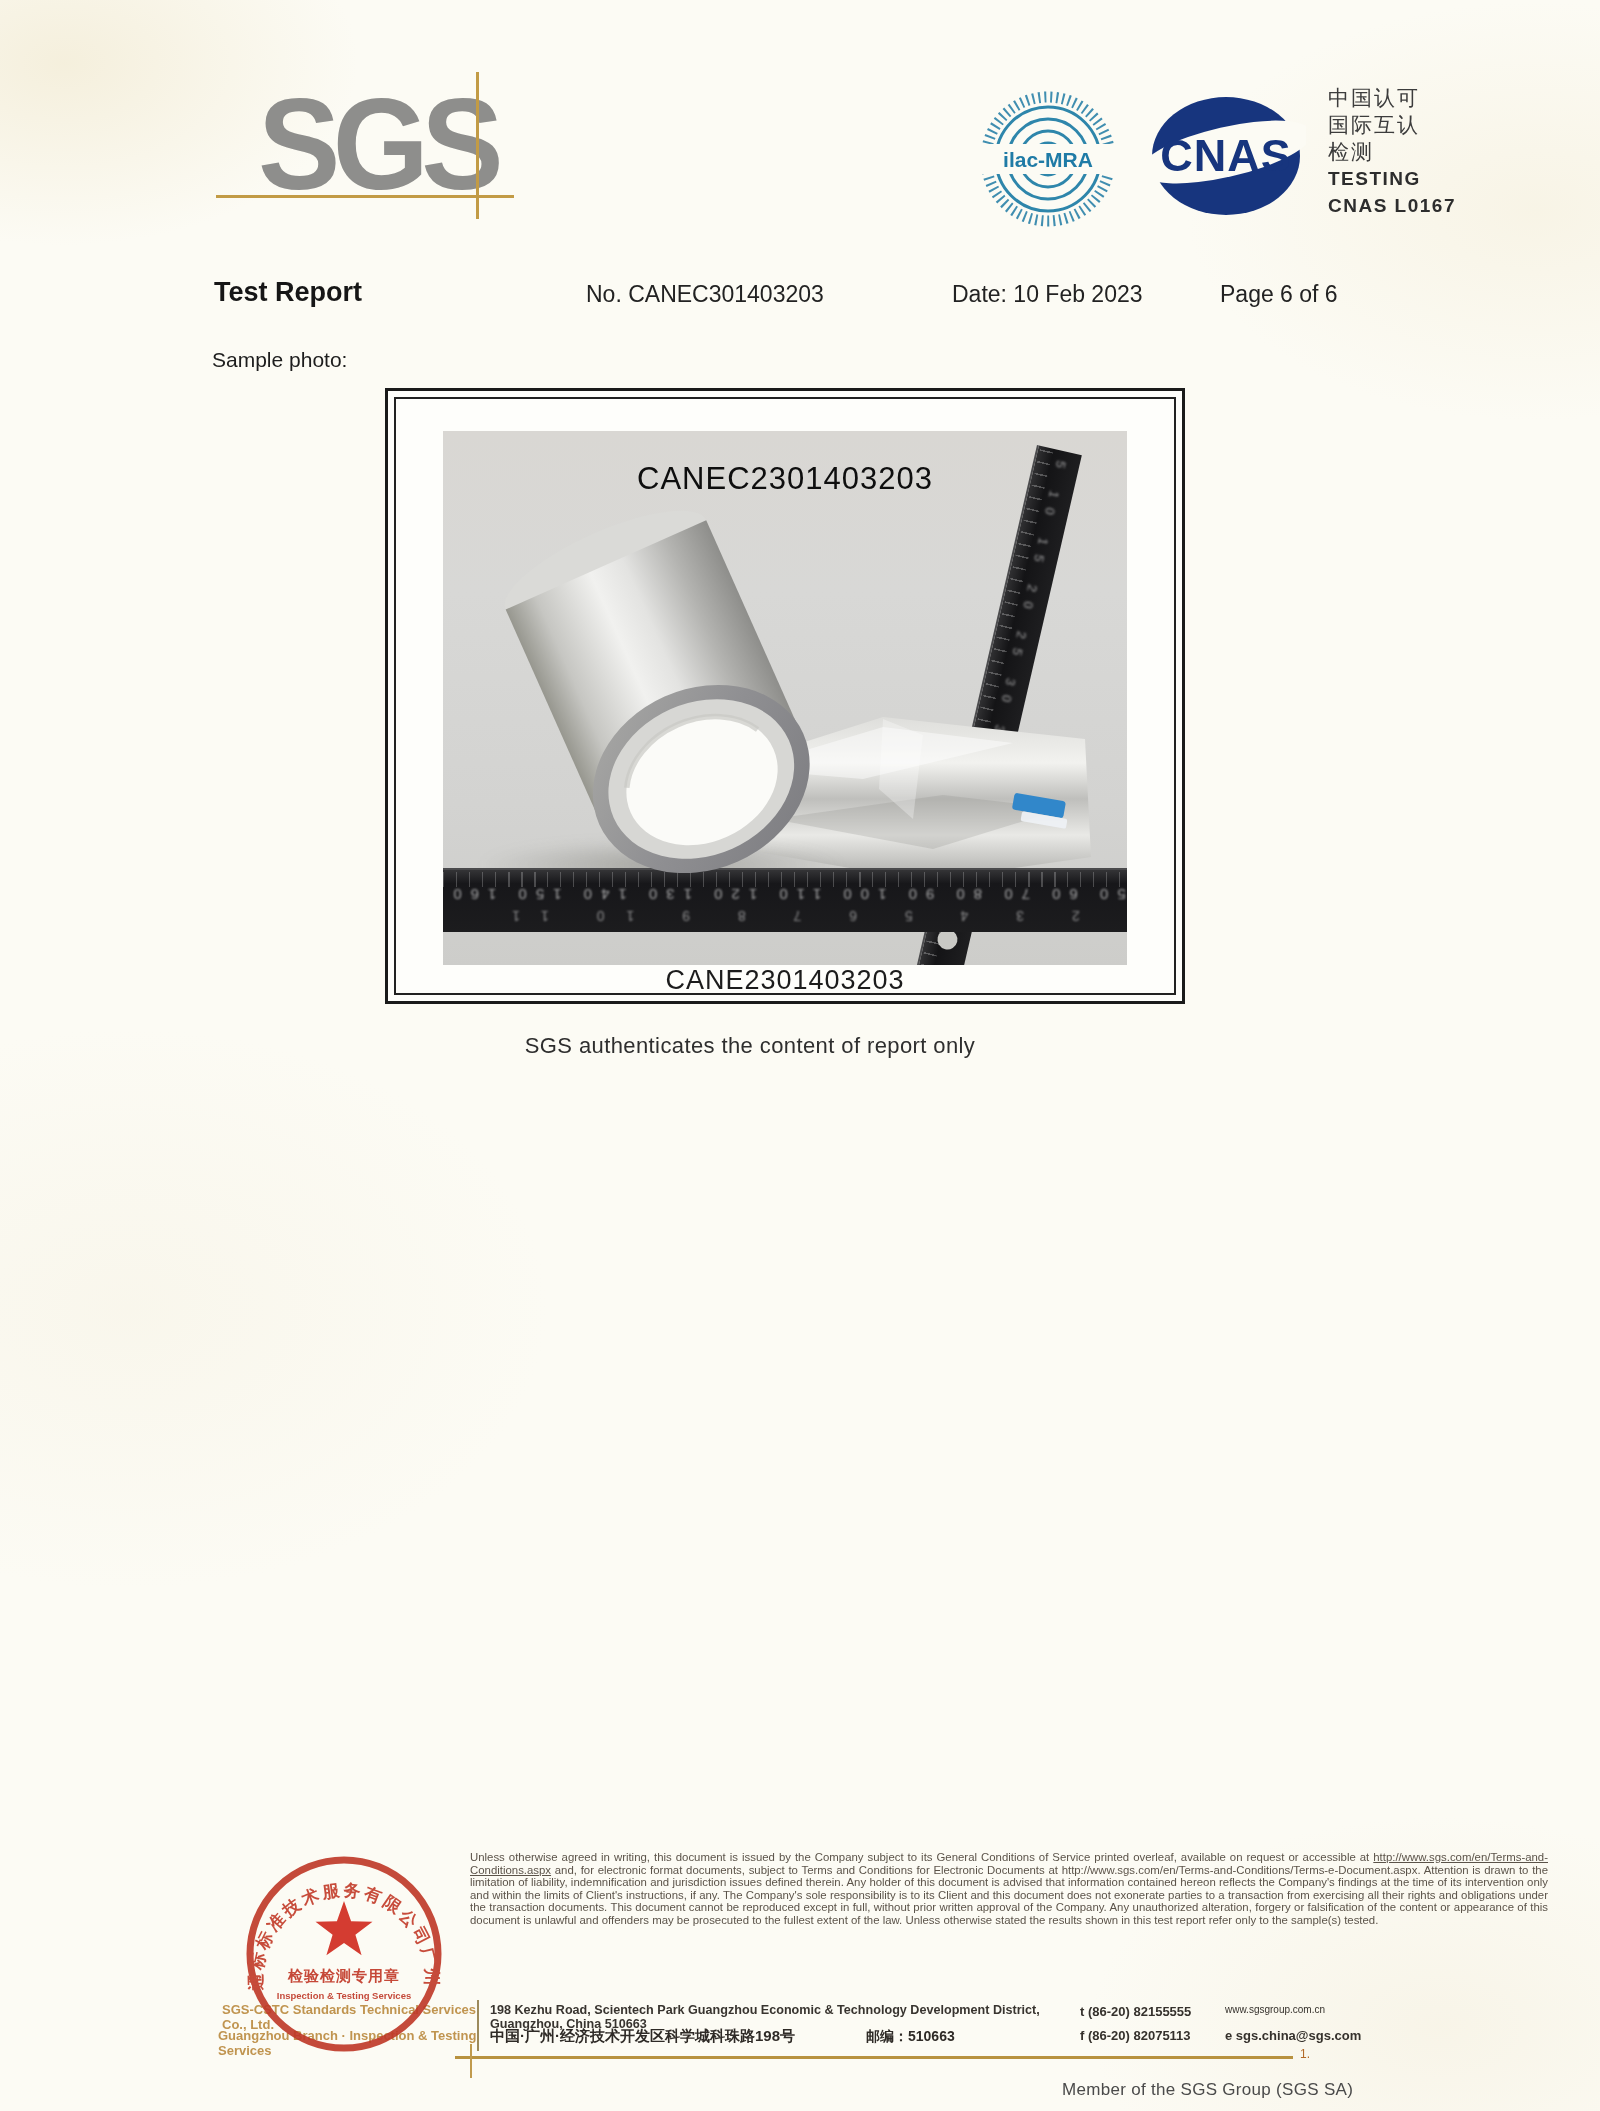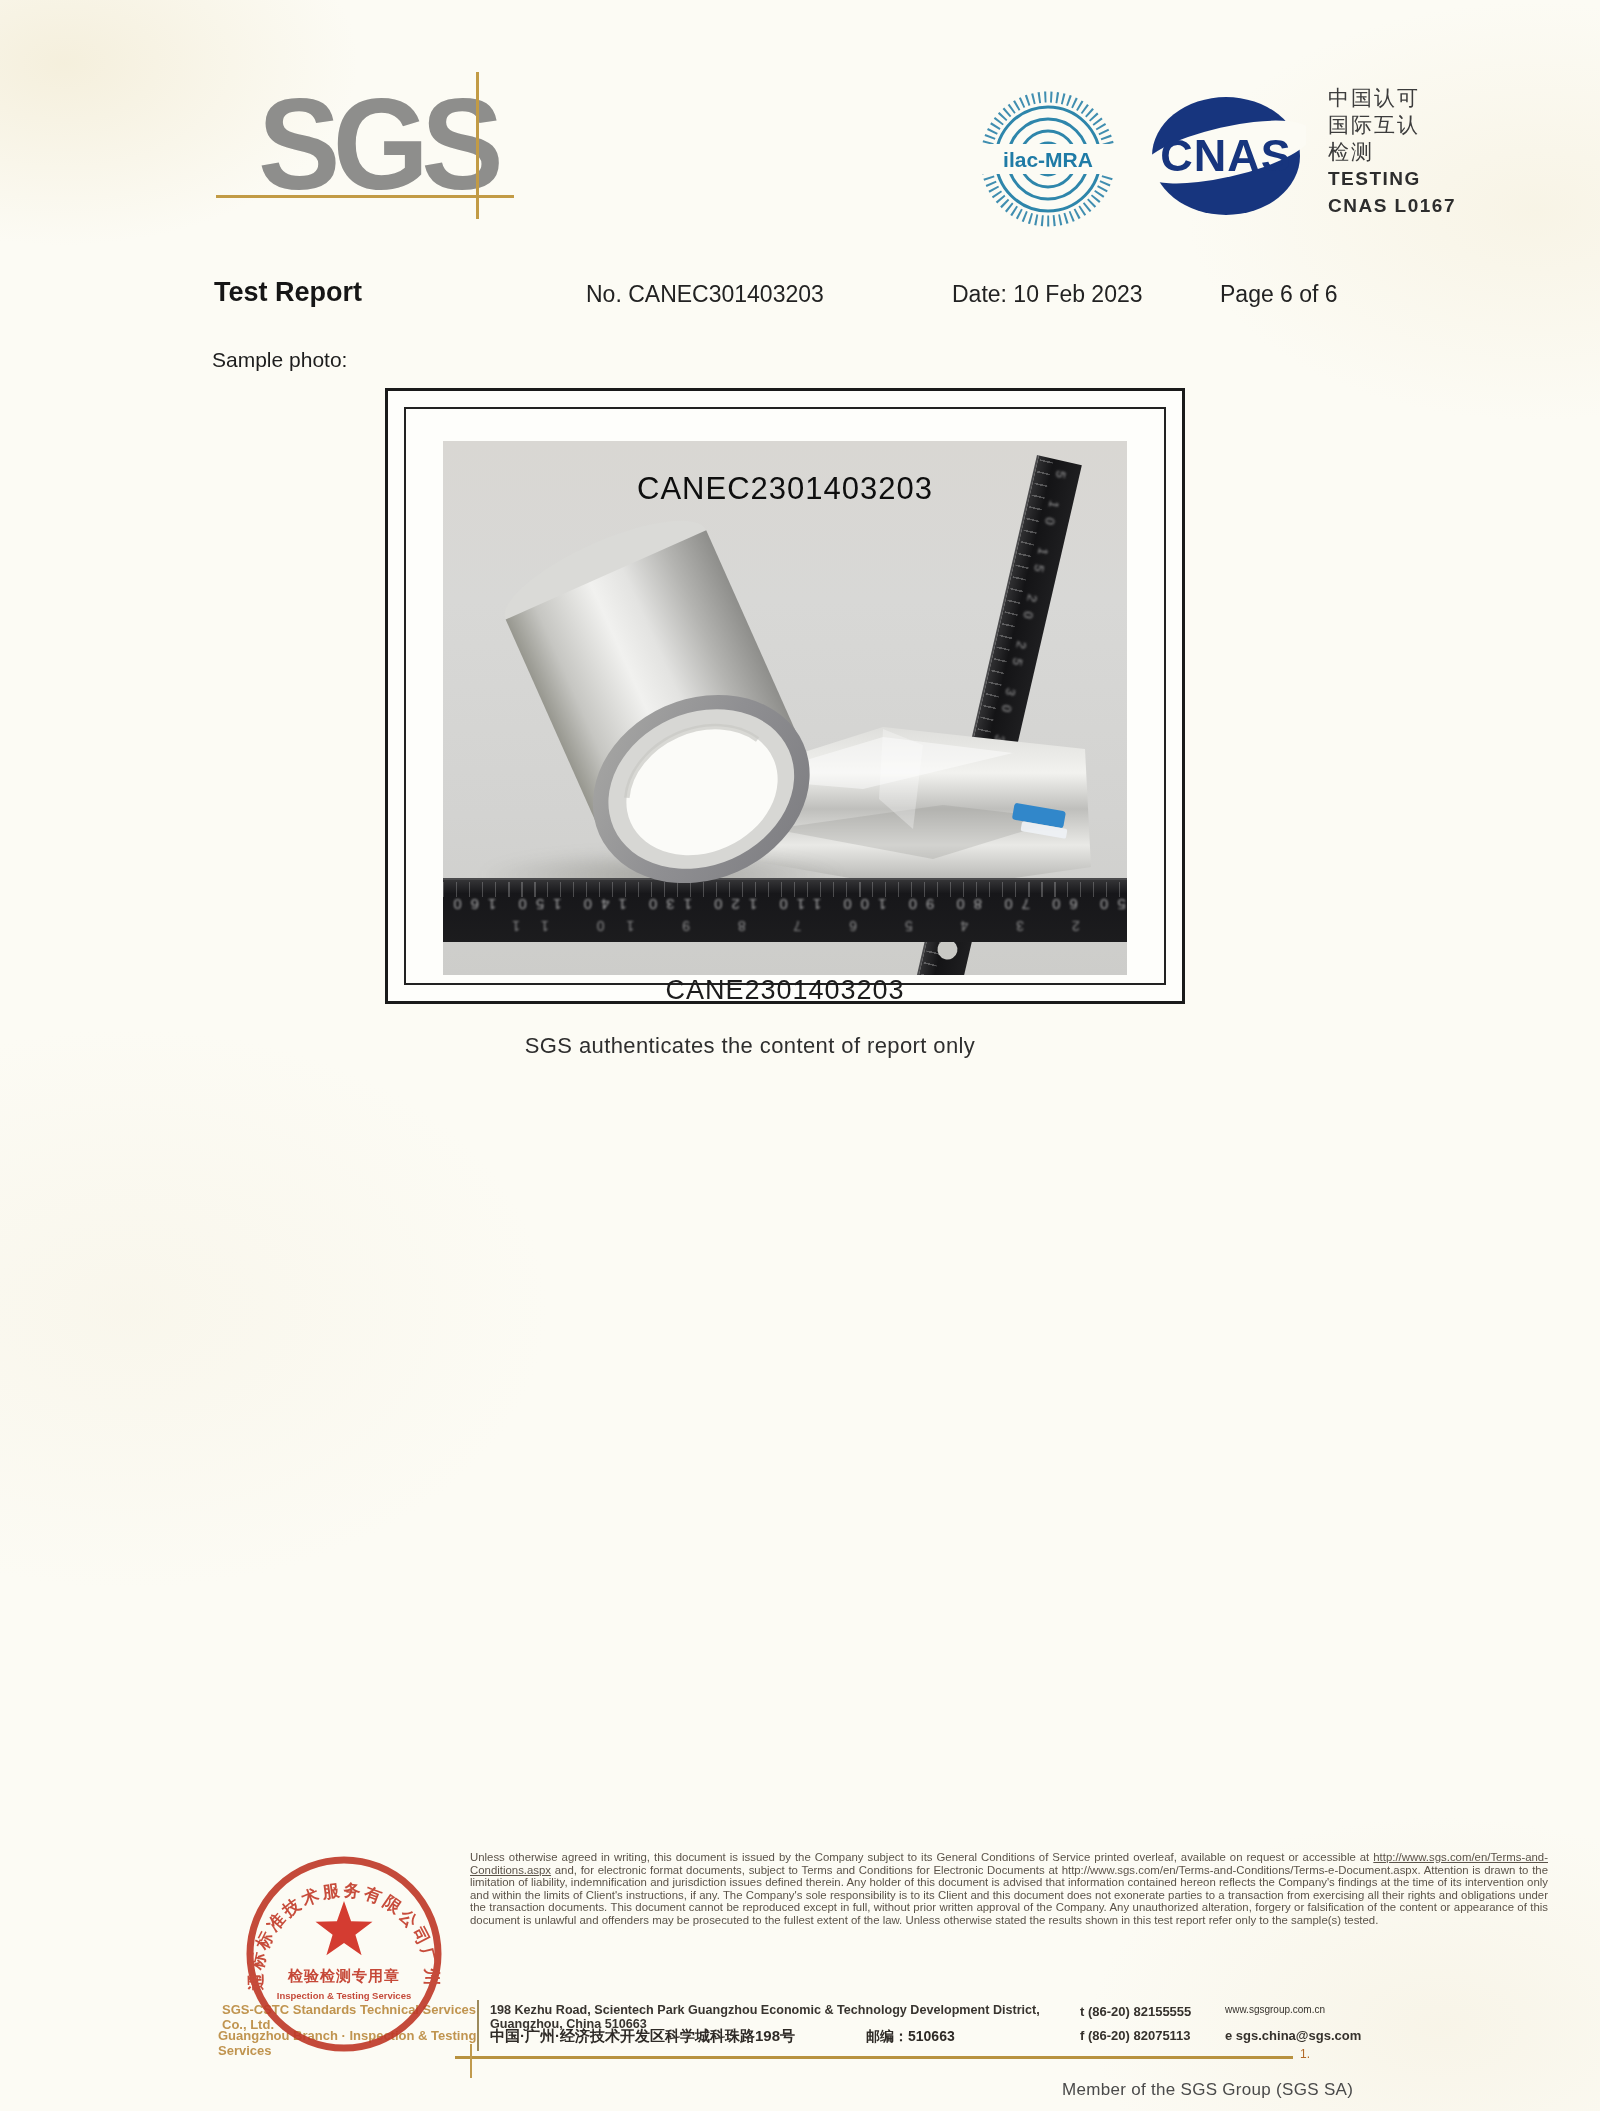--- a/index.html
+++ b/index.html
@@ -34,21 +34,21 @@
   
   .rpt-title{ left:214px; top:277px; font-size:27px; font-weight:700; color:#161616; }
   .rpt-no   { left:586px; top:281px; font-size:23px; color:#222; }
   .rpt-date { left:952px; top:281px; font-size:23px; color:#222; }
   .rpt-page { left:1220px; top:281px; font-size:23px; color:#222; }
   .sample-label{ left:212px; top:348px; font-size:21px; color:#1d1d1d; }
 
   
   .frame{
     left:385px; top:388px; width:800px; height:616px;
-    border:3px solid #1a1a1a; background:#fefefb; box-sizing:border-box; padding:16px;
+    border:3px solid #1a1a1a; background:#fefefb; box-sizing:border-box; padding:6px;
   }
   .frame-inner{
     width:100%; height:100%; border:2px solid #222; box-sizing:border-box;
     background:#fefefb; text-align:center;
   }
   .photo{
     position:relative; margin:32px auto 0; width:684px; height:534px;
     background:linear-gradient(180deg,#d9d7d3 0%,#d8d8d6 30%,#d3d3d1 70%,#cdcdca 100%);
     overflow:hidden; text-align:left;
   }

